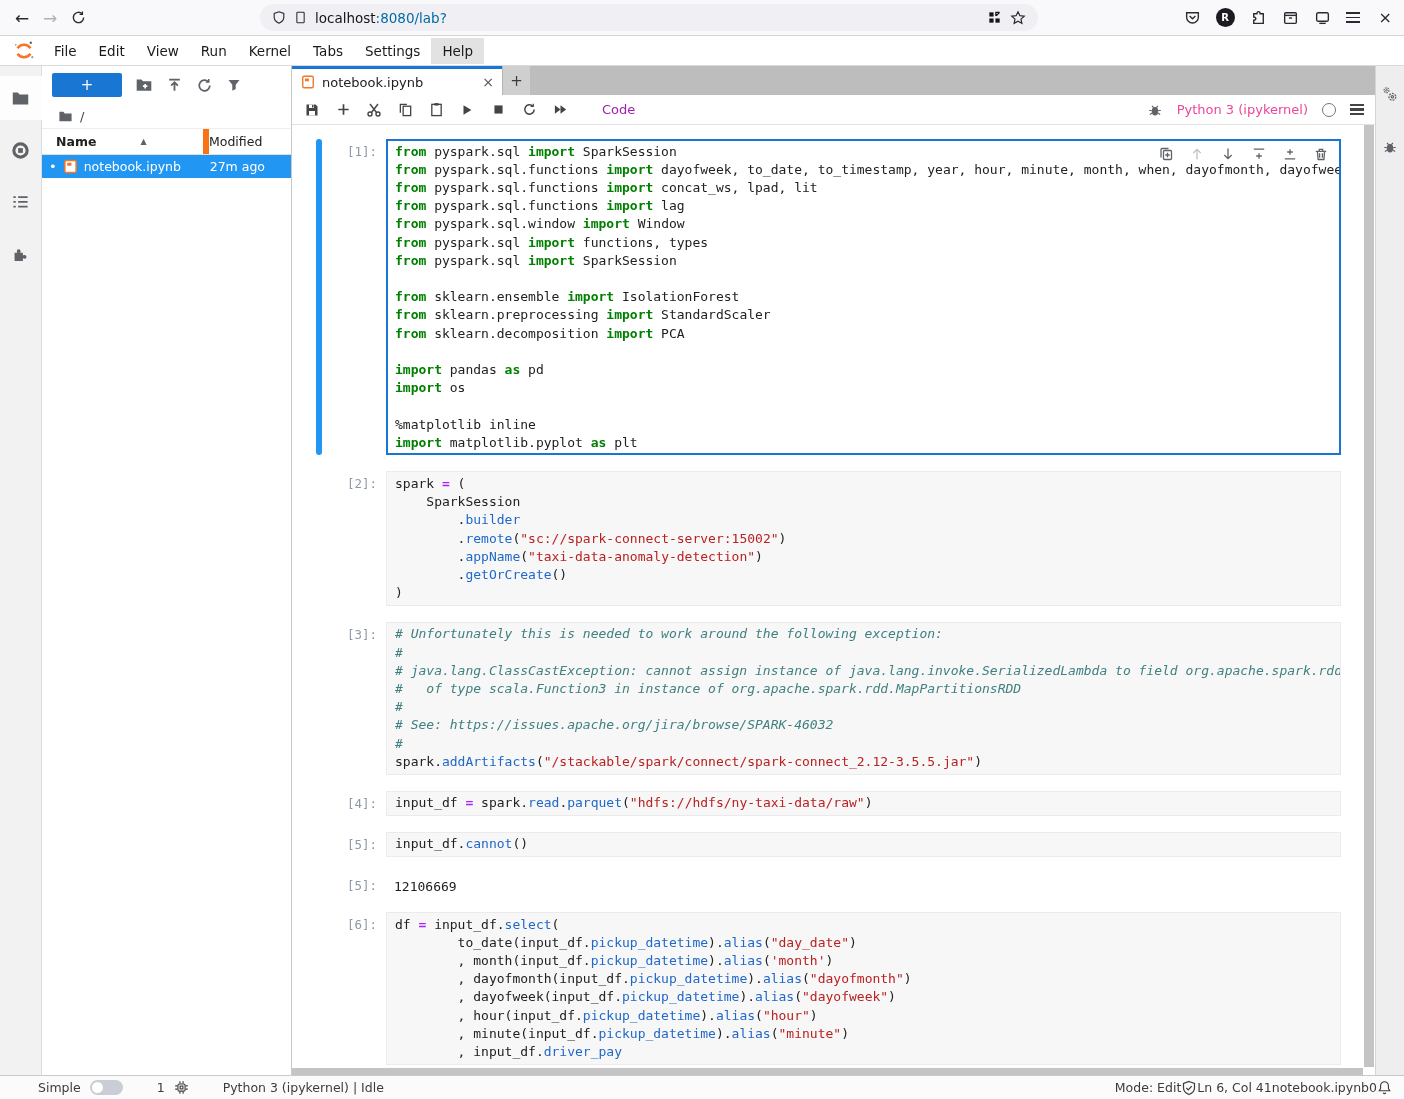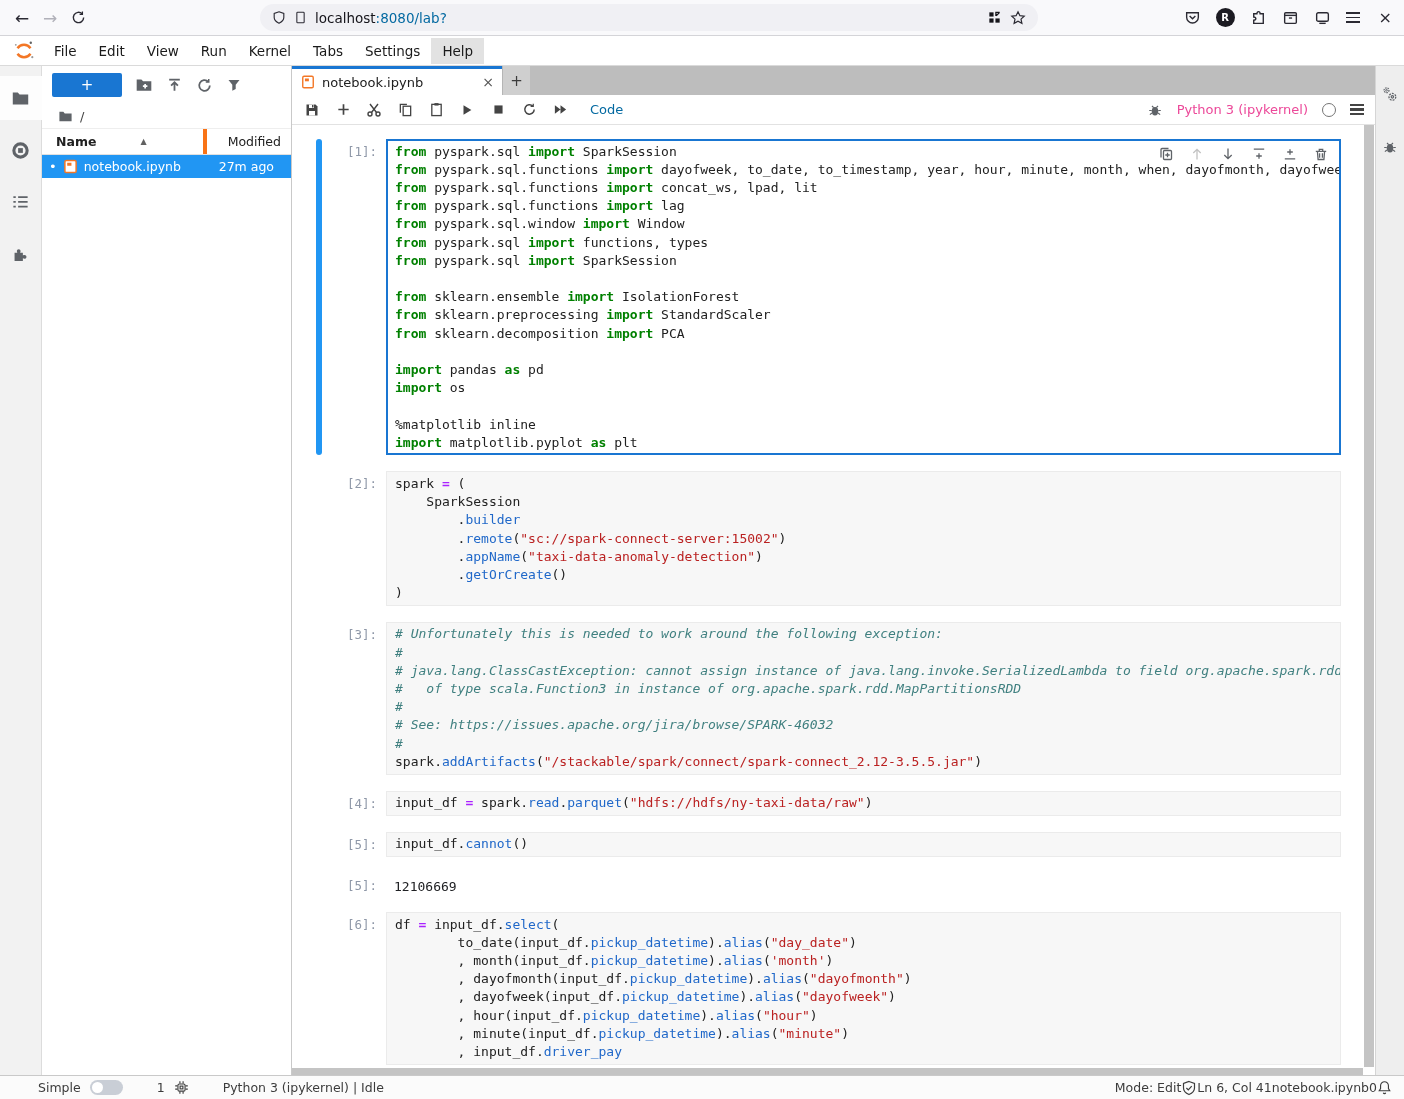--- a/index.html
+++ b/index.html
@@ -38,35 +38,35 @@
   .act-item { width:42px; height:44px; display:flex; align-items:center; justify-content:center; }
   .act-item.active { background:#fdfdfd; }
   .act-item + .act-item { margin-top:8px; }
 
   .file-panel { width:250px; background:#fff; border-right:1px solid #c9c9c9; display:flex; flex-direction:column; }
   .fb-toolbar { height:38px; display:flex; align-items:center; padding:0 10px; gap:13px; }
   .new-btn { width:70px; height:24px; background:#1976d2; color:#fff; border-radius:2px; display:flex; align-items:center; justify-content:center; font-size:15px; }
   .breadcrumb { height:24px; display:flex; align-items:center; gap:7px; padding-left:16px; color:#424242; }
   .fb-header { height:27px; display:flex; align-items:center; border-bottom:1px solid #e0e0e0; border-top:1px solid #eee; padding-left:14px; font-size:12.5px; color:#212121; }
   .fb-header .name-col { flex:1; display:flex; align-items:center; gap:44px; }
-  .fb-header .mod-col { width:88px; text-align:right; padding-right:10px; border-left:4px solid #f97316; height:100%; display:flex; align-items:center; justify-content:flex-end; }
+  .fb-header .mod-col { width:88px; text-align:right; padding-right:10px; border-left:6px solid #f97316; height:100%; display:flex; align-items:center; }
   .sort-caret { font-size:8px; color:#616161; }
   .file-row { height:23px; background:#2196f3; color:#fff; display:flex; align-items:center; padding-left:7px; gap:6px; font-size:12.5px; }
-  .file-row .mod { margin-left:auto; padding-right:17px; }
+  .file-row .mod { margin-left:auto; padding-right:26px; }
   .dirty-dot { font-size:13px; line-height:1; }
 
   
   .nb-panel { flex:1; min-width:0; display:flex; flex-direction:column; background:#fff; position:relative; }
   .nb-tabbar { height:29px; background:#bdbdbd; display:flex; }
   .nb-tab { width:210px; background:#fff; border-top:3px solid #1976d2; display:flex; align-items:center; gap:7px; padding:0 8px 0 9px; font-size:13px; color:#212121; }
   .tab-close { margin-left:auto; color:#555; font-size:14px; }
   .plus-tab { width:28px; background:#cfcfcf; border-left:1px solid #b5b5b5; display:flex; align-items:center; justify-content:center; color:#3c3c3c; font-size:15px; }
   .nb-toolbar { height:30px; background:#fff; border-bottom:1px solid #e2e2e2; display:flex; align-items:center; padding:0 11px; gap:13px; }
   .tool-btn { width:18px; height:18px; display:flex; align-items:center; justify-content:center; }
-  .celltype { margin-left:4px; width:88px; display:flex; align-items:center; justify-content:space-between; color:#0369a1; padding:2px 4px;gap:48px; }
+  .celltype { margin-left:16px; width:88px; display:flex; align-items:center; justify-content:space-between; color:#a21caf; padding:2px 4px;gap:48px; }
   .nb-right { margin-left:auto; display:flex; align-items:center; gap:14px; }
   .kernel-name { color:#ec4899; }
   .kernel-circle { width:14px; height:14px; border:1.6px solid #757575; border-radius:50%; }
   .nb-burger { display:flex; flex-direction:column; gap:2.6px; }
   .nb-burger span { width:14px; height:2.2px; background:#444; }
 
   .nb-content { flex:1; overflow:hidden; position:relative; padding:14px 34px 0 24px; }
   .v-scroll { position:absolute; top:0; bottom:8px; right:1px; width:10px; background:#c4c4c4; }
   .h-scroll { position:absolute; left:0; right:12px; bottom:0; height:7px; background:#c4c4c4; }
 

